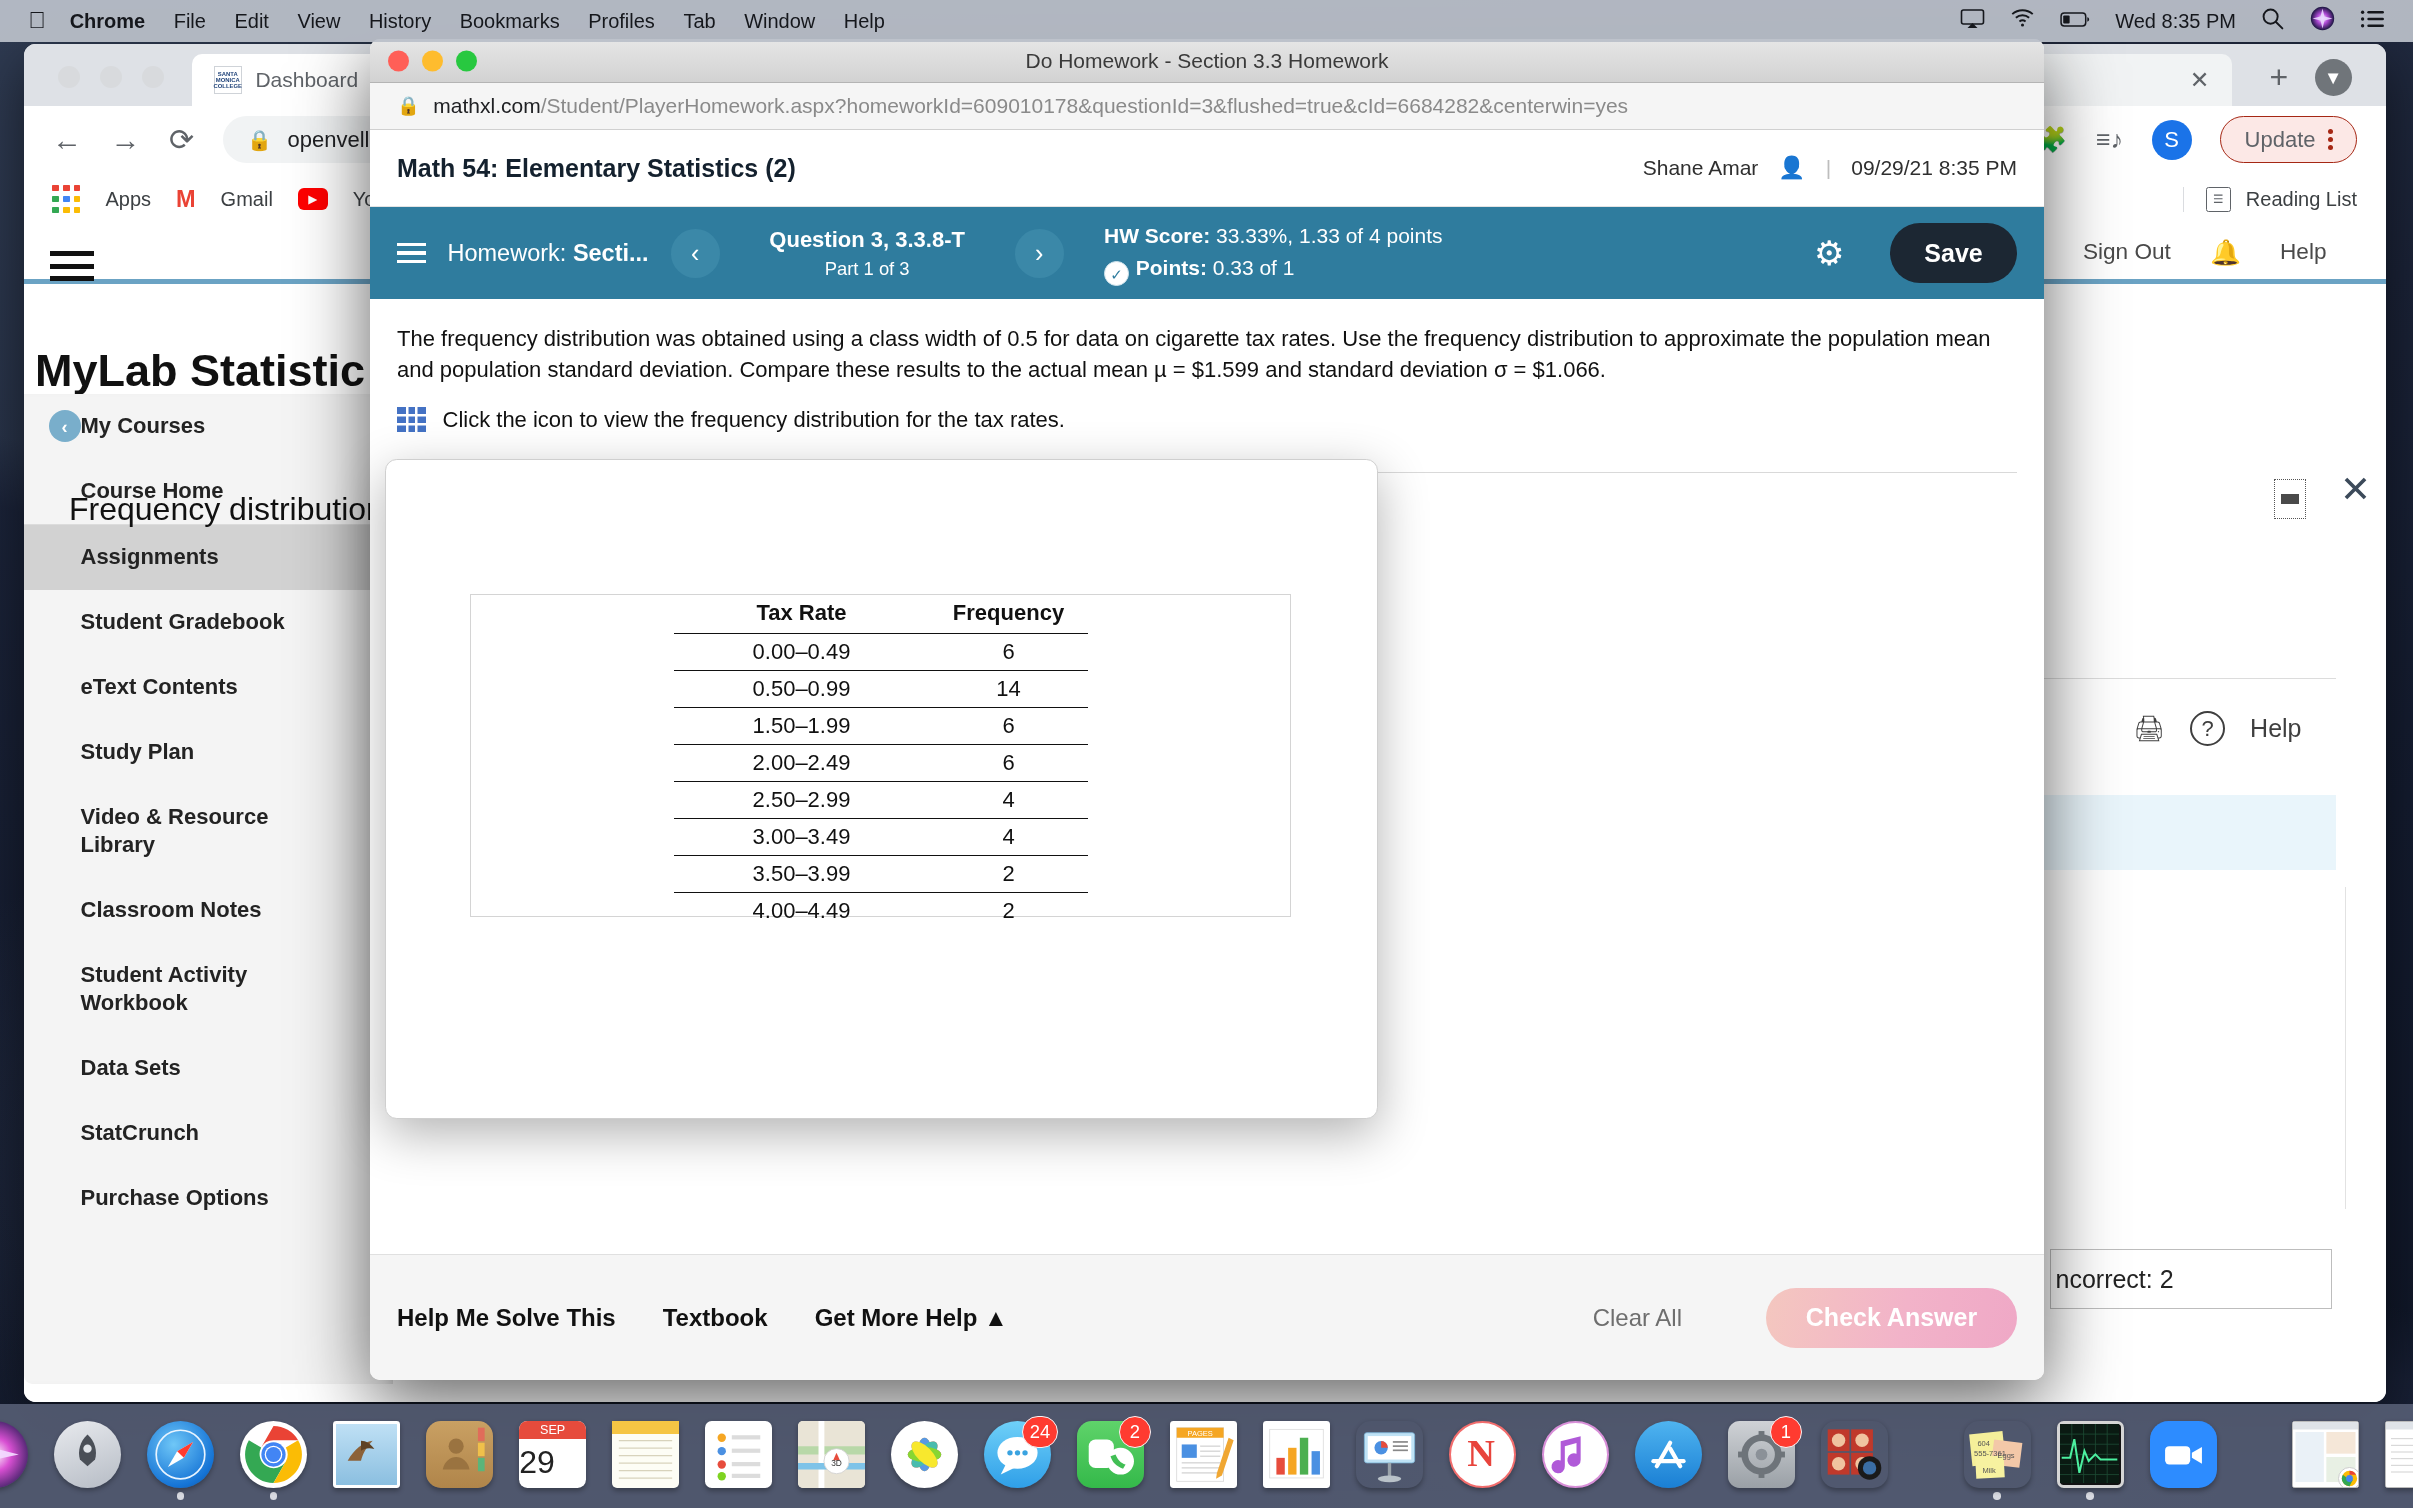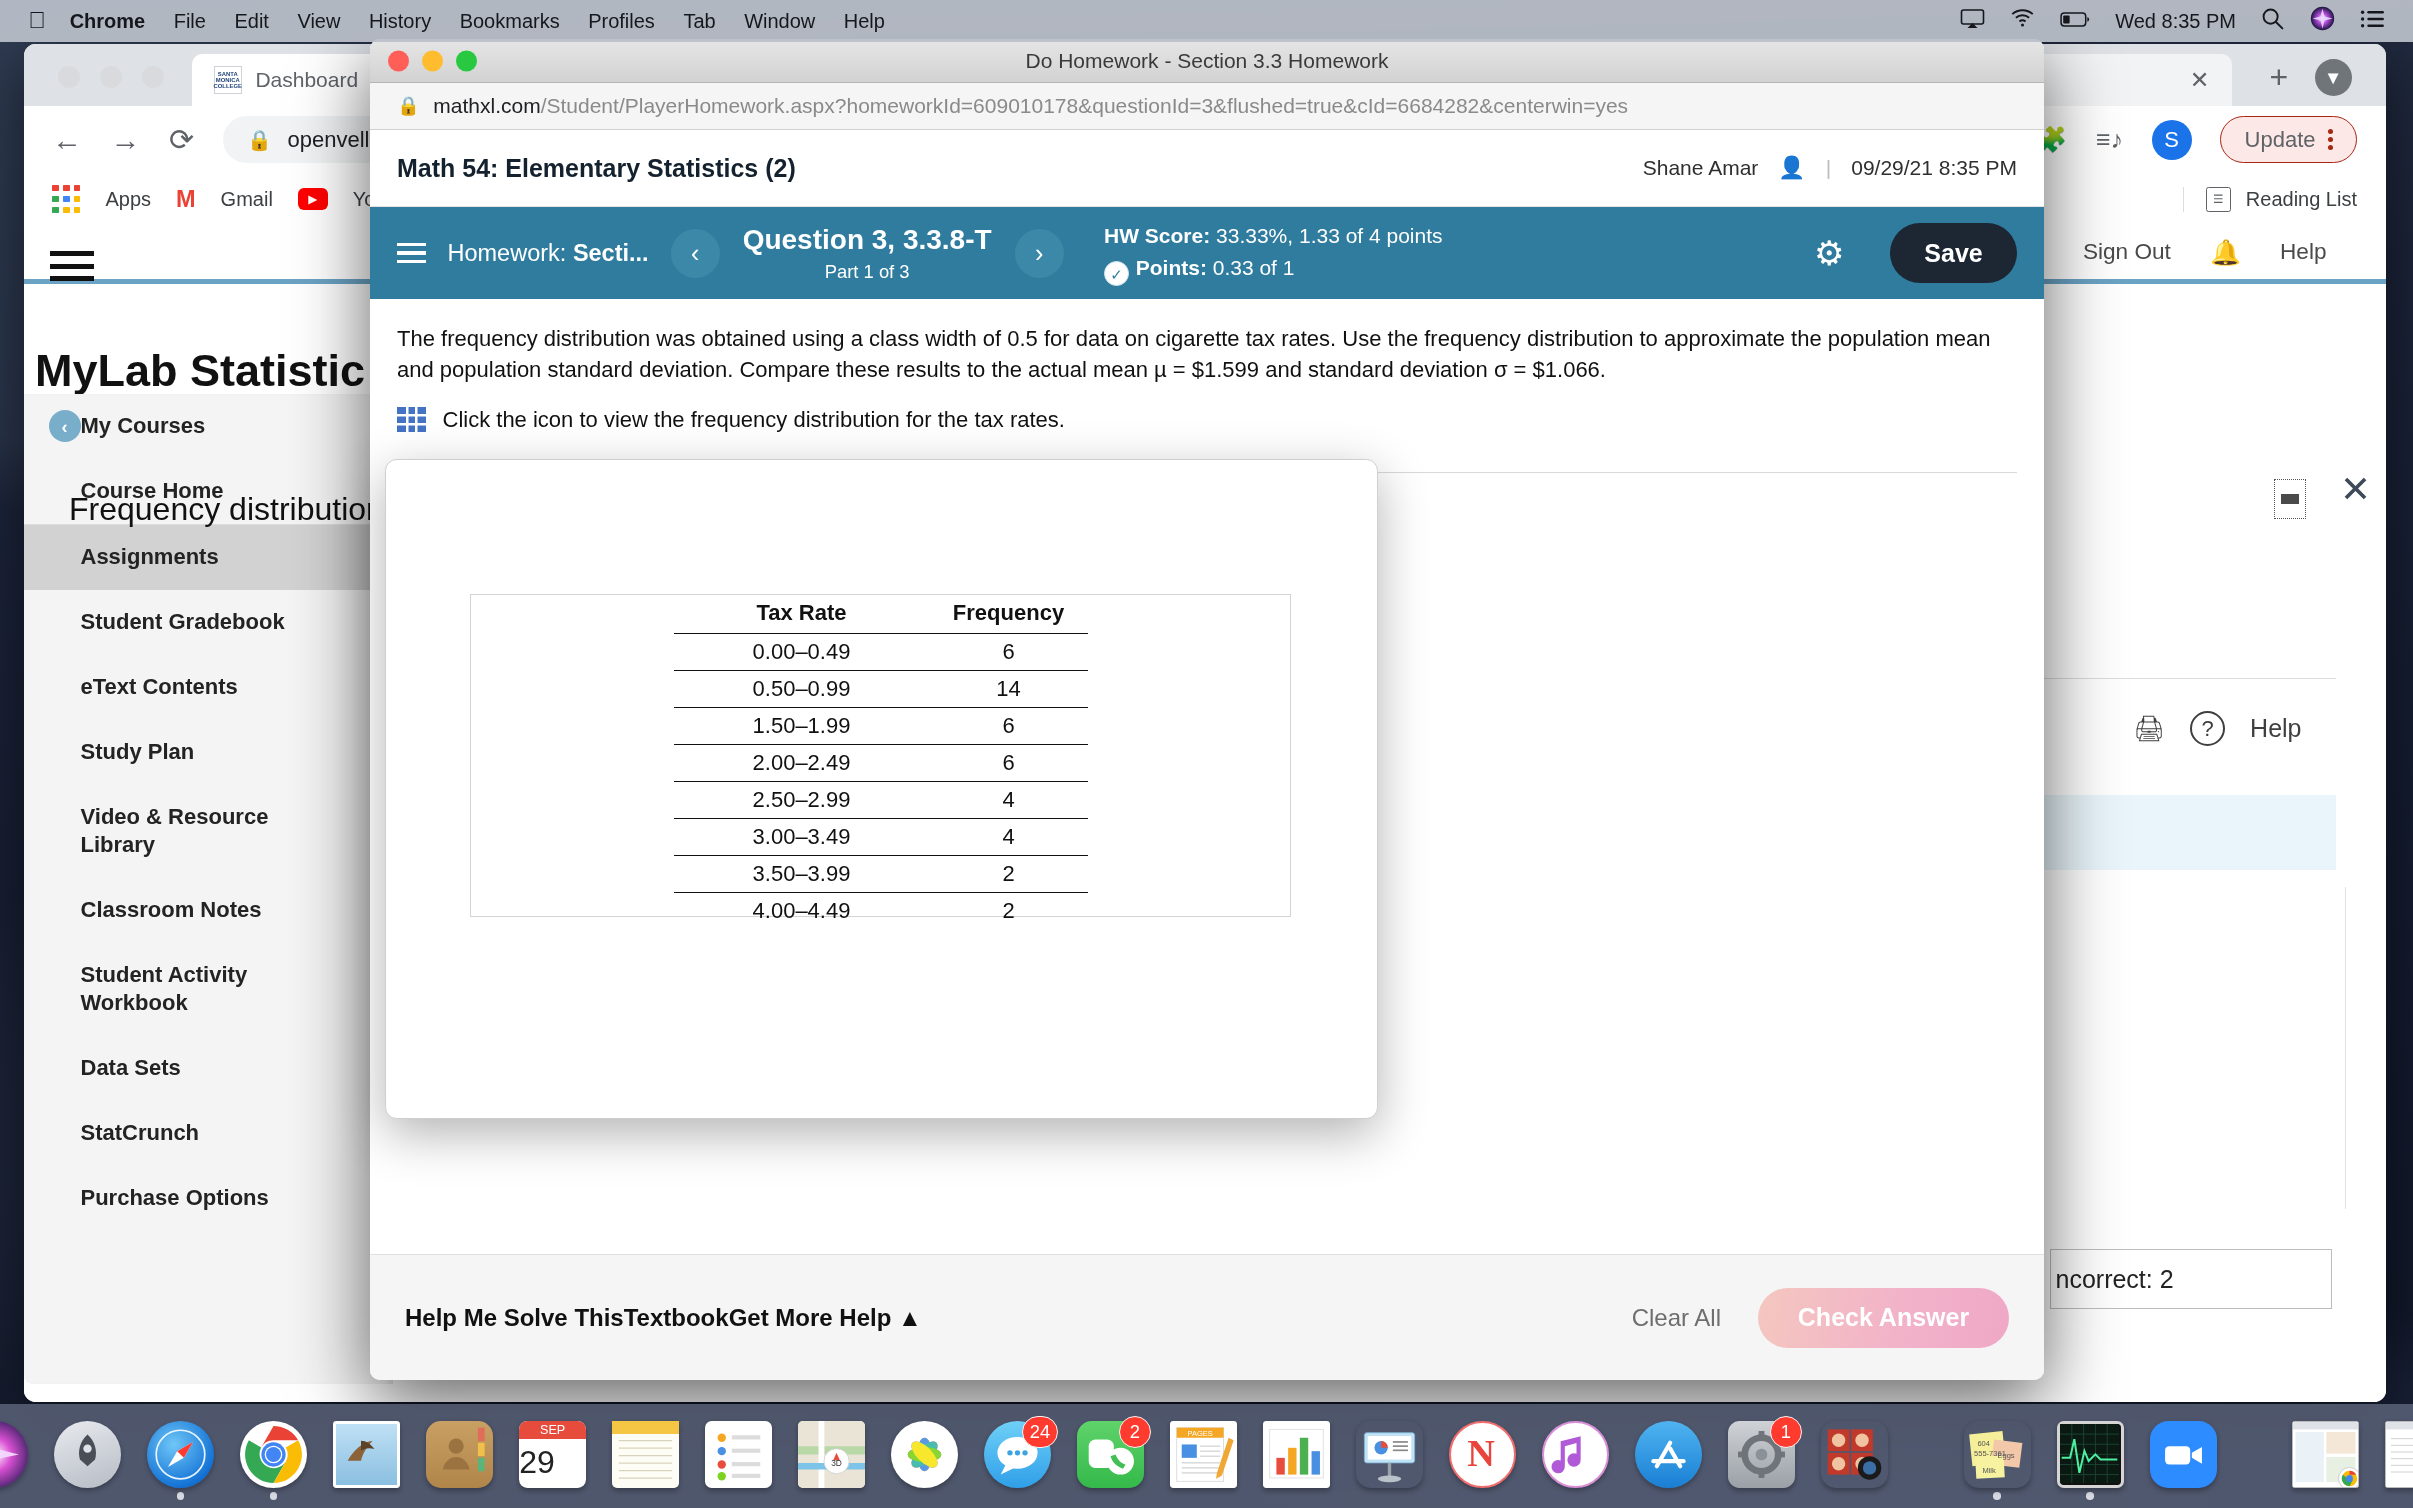--- a/index.html
+++ b/index.html
@@ -182,21 +182,21 @@
   }
   .mx-ham{display:flex;flex-direction:column;gap:5px;}
   .mx-ham i{display:block;width:28.5px;height:3.4px;background:#fff;}
   #mxHwLabel { font-size:23.5px; }
   #mxHwLabel b{font-weight:bold;}
   .navpill {
     width:49px;height:49px;border-radius:50%;background:#3b88a8;
     display:flex;align-items:center;justify-content:center;font-size:25px;color:#fff;
   }
   #mxQ { text-align:center; min-width:251px; }
-  #mxQtitle { font-size:28px; font-weight:bold; }
+  #mxQtitle { font-size:22px; font-weight:bold; }
   #mxQpart { font-size:18.4px; margin-top:5px; }
   #mxScore { margin-left:18.4px; font-size:21px; line-height:1.5; }
   #mxScore b { font-weight:bold; }
   .ptsico { display:inline-block; width:25px;height:25px;border-radius:50%;
             background:#fff; color:#2f7c9e; font-size:15px; text-align:center; line-height:25px;
             vertical-align:-5px; margin-right:6.7px; border:0.8px solid #cfe3ec;}
   #mxGear { margin-left:auto; font-size:34px; }
   #mxSave {
     width:127px;height:60px;border-radius:30px;background:#1c2733;color:#fff;
     display:flex;align-items:center;justify-content:center;font-size:25px;font-weight:bold;
@@ -210,21 +210,21 @@
     width:28.5px;height:25px;background:#4472c4;
     background-image:linear-gradient(#fff 0 0),linear-gradient(#fff 0 0),linear-gradient(#fff 0 0),linear-gradient(#fff 0 0);
     background-size:100% 2.5px,2.5px 100%,2.5px 100%,100% 2.5px;
     background-position:0 6.7px,9.2px 0,18.4px 0,0 16px;
     background-repeat:no-repeat;
   }
   #answerline { position:absolute; left:27px; right:27px; top:173px; height:0.8px; background:#d9d9d9; }
 
   #mxFooter {
     position:absolute; left:0; right:0; bottom:0; height:126px; background:#f5f5f5;
-    border-top:0.8px solid #e0e0e0; display:flex; align-items:center; padding:0 35px; 
+    border-top:0.8px solid #e0e0e0; display:flex; align-items:center; padding:0 27px; gap:47px;
   }
   .footlink { font-size:24px; font-weight:bold; color:#111; white-space:nowrap; }
   #clearall { margin-left:auto; font-size:24px; color:#6e6e6e; }
   #checkanswer {
     width:251px;height:60px;border-radius:30px;
     background:linear-gradient(100deg,#f4c7bf,#f2b3c9 55%,#efa8c6);
     color:#fff;font-size:25px;font-weight:bold;
     display:flex;align-items:center;justify-content:center;margin-left:37px;
   }
 

